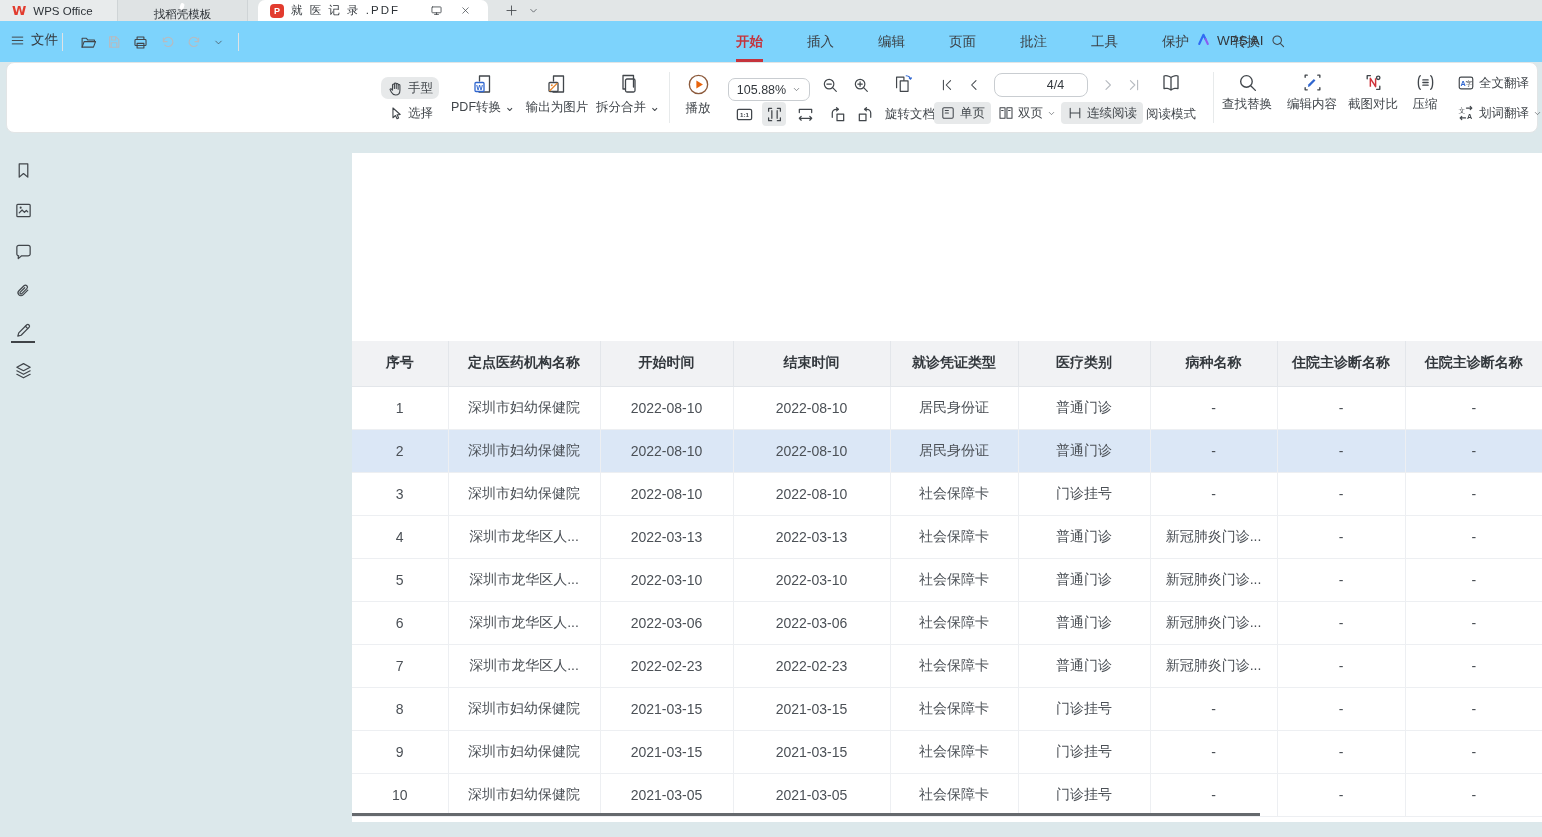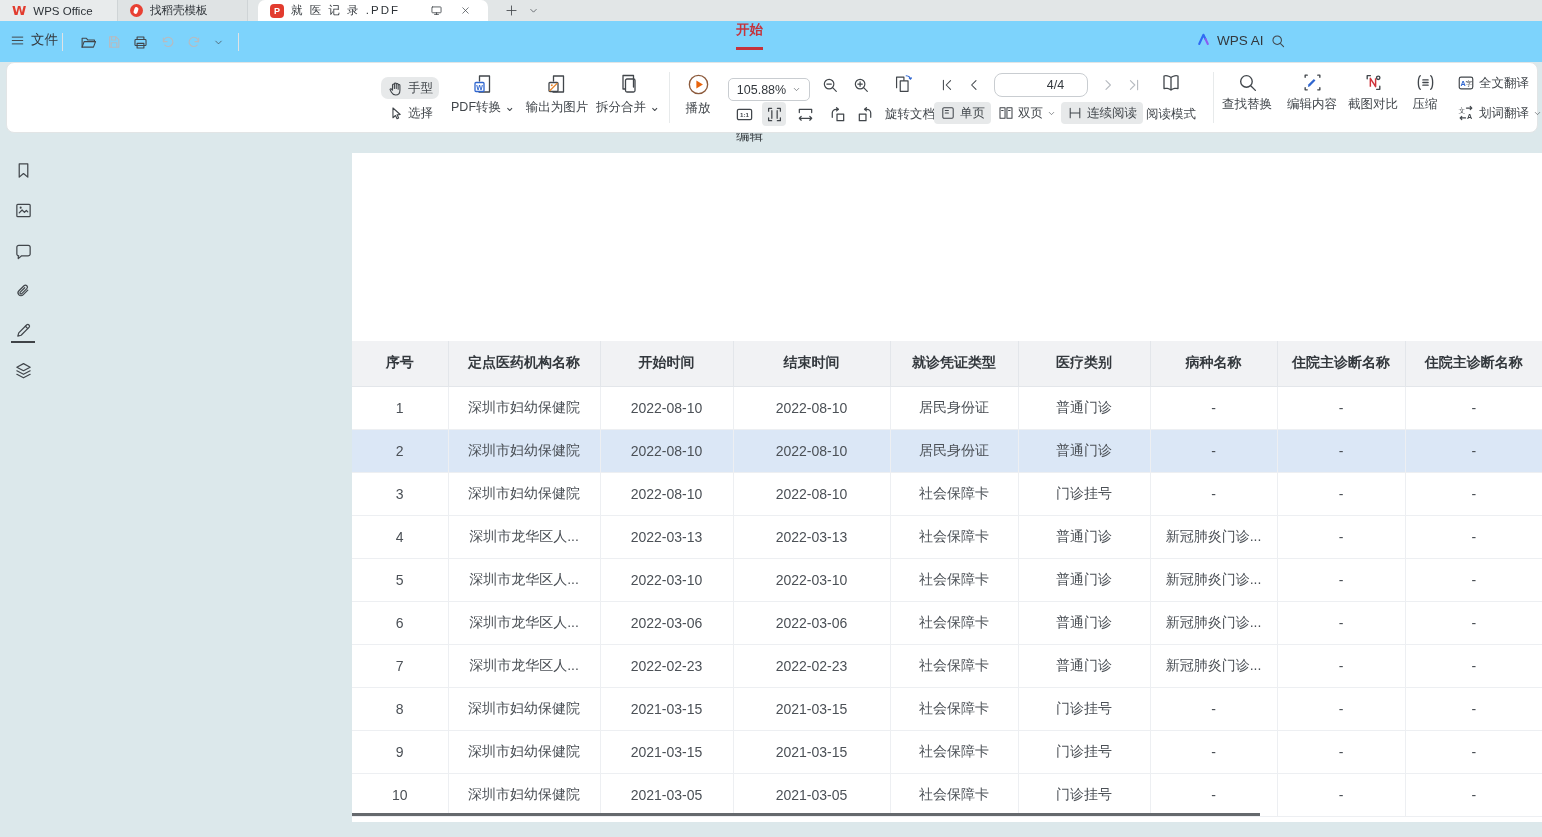--- a/index.html
+++ b/index.html
@@ -3,35 +3,35 @@
 <meta charset="utf-8">
 <style>
   * { box-sizing:border-box; margin:0; padding:0; }
   html,body { width:1542px; height:837px; overflow:hidden; }
   body { font-family:"Liberation Sans","DejaVu Sans",sans-serif; background:#dce8eb; position:relative; color:#3b4045; }
 
   
   .tabbar { position:absolute; top:0; left:0; width:100%; height:21px; background:#e2e6e7; display:flex; align-items:stretch; }
   .tab { display:flex; align-items:center; gap:7px; padding:0 12px; font-size:11.5px; color:#2d3237; border-right:1px solid #cfd4d6; }
   .tab.t1 { width:118px; background:#e8ebec; }
-  .tab.t2 { width:130px; background:#dfe3e4; }
+  .tab.t2 { width:130px; background:#dfe3e4;flex-direction:column; }
   .tab.active { width:230px; background:#ffffff; border-right:none; border-radius:7px 7px 0 0; margin-left:10px; }
   .tab .title { flex:1; letter-spacing:2px; white-space:nowrap; overflow:hidden; }
   .tab-btn { width:22px; display:flex; align-items:center; justify-content:center; color:#6c7176; font-size:13px; }
   .wlogo { color:#e23b2e; font-weight:bold; font-size:13px; font-family:"DejaVu Sans",sans-serif; }
   .docer-ico { width:13px; height:13px; border-radius:50%; background:#e84033; position:relative; }
   .docer-ico::after { content:""; position:absolute; left:4px; top:3px; width:4px; height:7px; background:#fff; border-radius:2px; transform:rotate(18deg); }
   .pdf-ico { width:14px; height:14px; border-radius:4px; background:#e23b2e; color:#fff; font-size:9px; font-weight:bold; display:flex; align-items:center; justify-content:center; }
 
   
   .menubar { position:absolute; top:21px; left:0; width:100%; height:41px; background:#7dd3fc; }
   .file-btn { position:absolute; left:10px; top:10px; display:flex; align-items:center; gap:6px; font-size:13.5px; color:#33383d; }
   .vsep-s { position:absolute; width:1px; height:18px; background:#e0e3e5; top:12px; }
   .qbtn { position:absolute; top:11px; width:20px; height:20px; display:flex; align-items:center; justify-content:center; }
-  .menu-items { position:absolute; left:736px; top:0; height:100%; display:flex; align-items:center; gap:35px; font-size:13.5px; color:#3b4045;flex-direction:column; }
+  .menu-items { position:absolute; left:736px; top:0; height:100%; display:flex; align-items:center; gap:44px; font-size:13.5px; color:#3b4045; }
   .menu-item { position:relative; cursor:default; }
   .menu-item.active { color:#c5333c; font-weight:bold; }
   .menu-item.active::after { content:""; position:absolute; left:0; right:0; bottom:-11px; height:3px; background:#c5333c; }
   .wpsai { position:absolute; left:1196px; top:11px; display:flex; align-items:center; gap:5px; font-size:13.5px; color:#33383d; }
   .msearch { position:absolute; left:1270px; top:12px; }
 
   
   .toolbar { position:absolute; top:62px; left:6px; width:1532px; height:71px; background:#fff; border:1px solid #e2e5e6; border-radius:8px; }
   .abs { position:absolute; }
   .tlabel { font-size:12.5px; color:#41464b; white-space:nowrap; }
@@ -216,21 +216,21 @@
   <div class="vsep" style="left:662px;"></div>
 
   <div class="abs bigbtn" style="left:668px; top:9px; width:46px;">
     <svg width="25" height="25" viewBox="0 0 26 26">
         <circle cx="13" cy="13" r="9.5" fill="none" stroke="#8c5a3c" stroke-width="1.4"></circle>
         <polygon points="10.8,8.8 17.6,13 10.8,17.2" fill="#e8630c"></polygon>
       </svg>
     <span class="tlabel">播放</span>
   </div>
 
-  <div class="abs zoombox" style="left:721px; top:15px;">
+  <div class="abs zoombox" style="left:721px; top:15px;border-radius:7px;">
     <span>105.88%</span>
     <svg width="9" height="9" viewBox="0 0 20 20">
         <path class="st" d="M5 7.5 l5 5 5-5"></path>
       </svg>
   </div>
   <div class="abs sbtn" style="left:811px; top:10px;">
     <svg width="18" height="18" viewBox="0 0 20 20">
         <circle class="st" cx="9" cy="9" r="5.3"></circle>
         <path class="st" d="M13.2 13.2 L17 17 M6.5 9 h5"></path>
       </svg>

